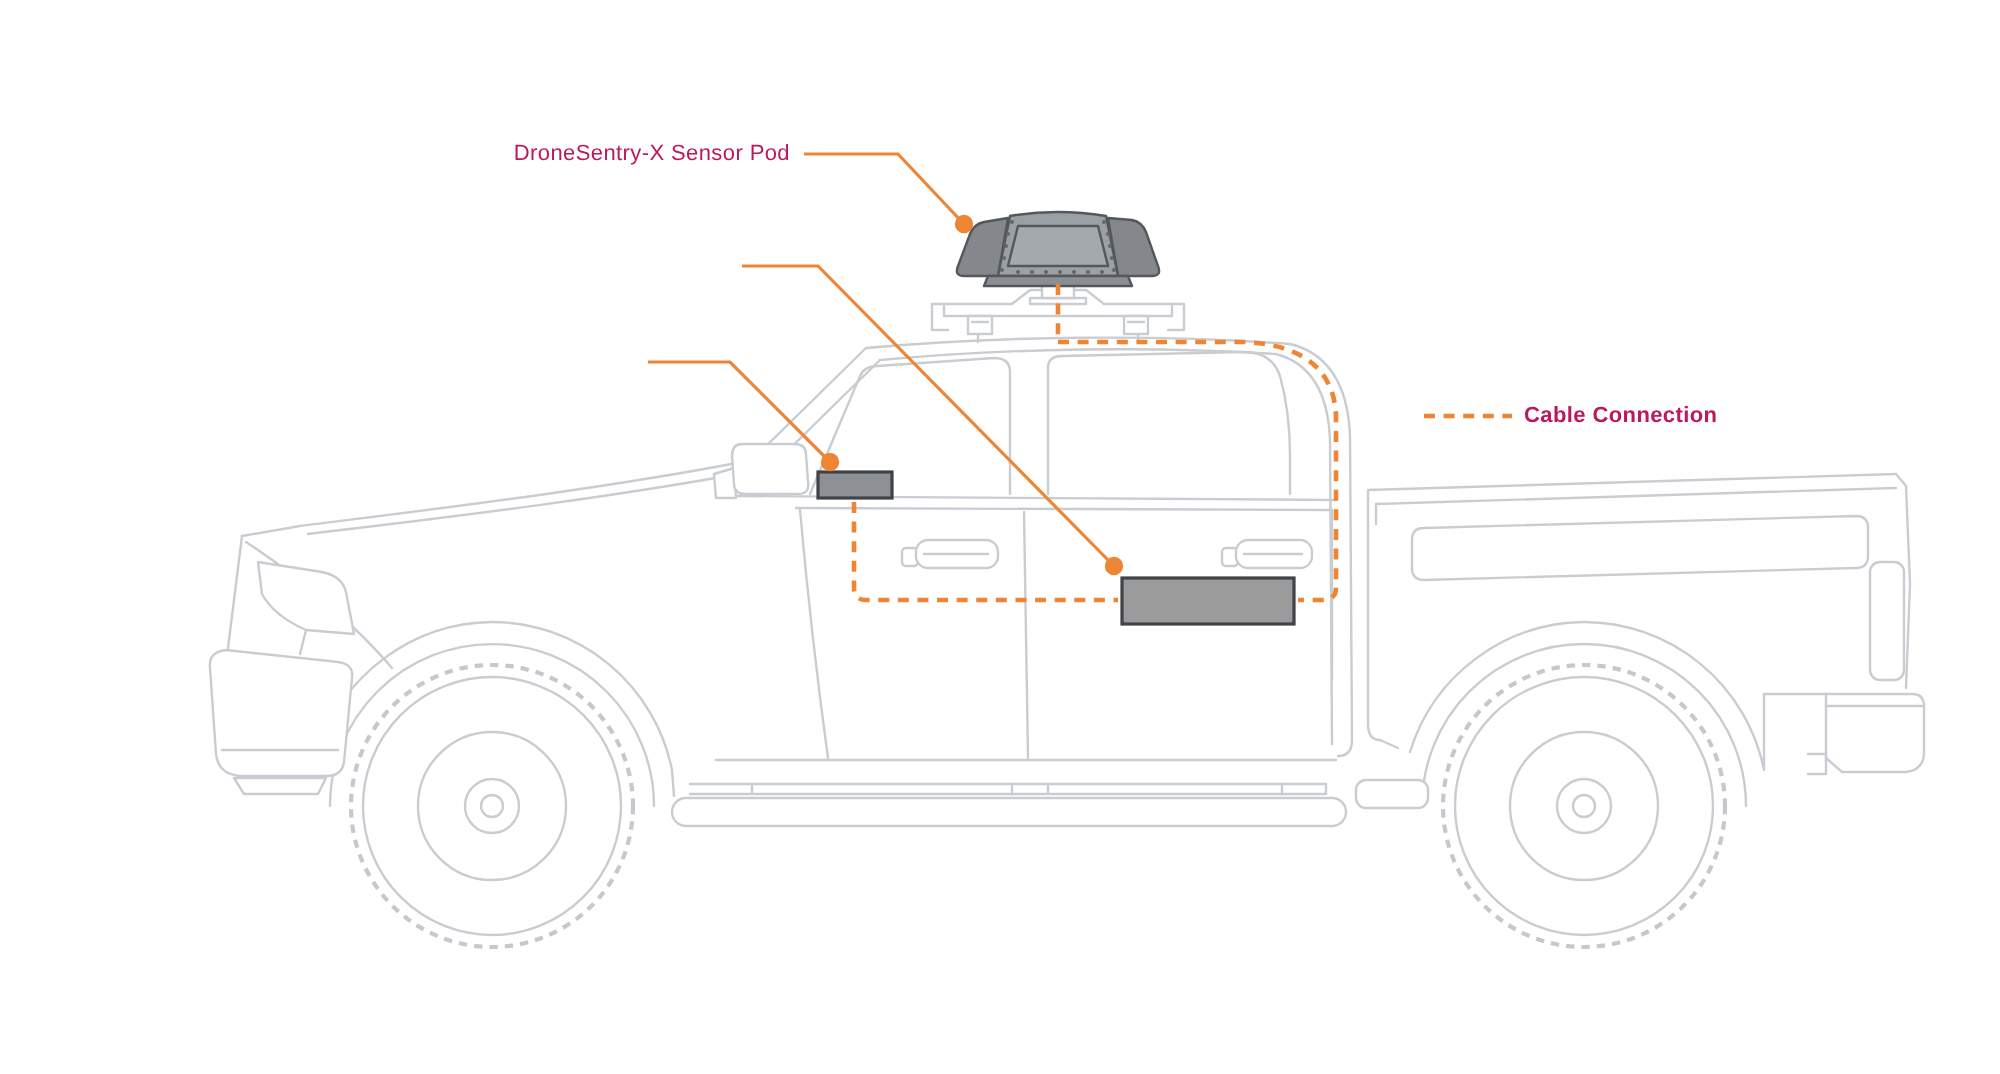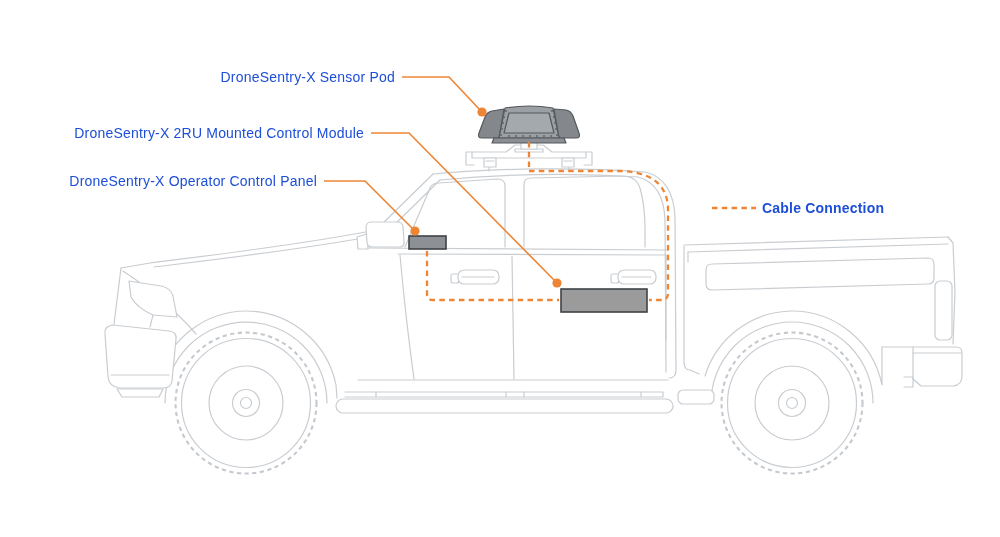--- a/index.html
+++ b/index.html
@@ -2,21 +2,21 @@
 <html><head>
 <meta charset="utf-8">
 <style>
   html,body{margin:0;padding:0;background:#ffffff;}
   #stage{
     position:relative;width:1000px;height:537px;background:#ffffff;overflow:hidden;
     font-family:"Liberation Sans","DejaVu Sans",sans-serif;
   }
   #art{position:absolute;left:0;top:0;}
   .label{
-    position:absolute;font-size:14px;line-height:20px;color:#1d4ed8;
+    position:absolute;font-size:11px;line-height:20px;color:#be185d;
     letter-spacing:0.2px;white-space:nowrap;
   }
   .label.right{text-align:right;}
   .ln{fill:none;stroke:#C9CDD1;stroke-width:1.2;stroke-linecap:round;stroke-linejoin:round;}
   .lnw{fill:#ffffff;stroke:#C9CDD1;stroke-width:1.2;stroke-linecap:round;stroke-linejoin:round;}
   .tire{fill:none;stroke:#C5C9CD;stroke-width:2.1;stroke-dasharray:4.2 3.5;}
   .pod{stroke:#54585C;stroke-width:1.2;stroke-linejoin:round;}
   .hw{stroke:#3F4347;stroke-width:1.6;}
   .orange-solid{fill:none;stroke:#EE8534;stroke-width:1.6;}
   .orange-dash{fill:none;stroke:#EE8534;stroke-width:2.3;stroke-dasharray:5.5 4.3;}
@@ -181,18 +181,16 @@
       <circle class="dot" cx="557" cy="283" r="4.6"></circle>
       <path class="orange-solid" d="M 324,181 L 365,181 L 414,230"></path>
       <circle class="dot" cx="415" cy="231" r="4.6"></circle>
     </g>
 
     <path class="orange-dash" d="M 712,208 L 756,208"></path>
   </svg>
 
   <div class="label right" style="right:605px;top:67px;">DroneSentry-X Sensor Pod</div>
 
-  <div class="label right" style="right:636px;top:123px;">DroneSentry-X 2RU Mounted Control Module</div>
 
-  <div class="label right" style="right:683px;top:171px;">DroneSentry-X Operator Control Panel</div>
 
   <div class="label" style="left:762px;top:198px;font-weight:bold;">Cable Connection</div>
 </div>
 
 </body></html>

